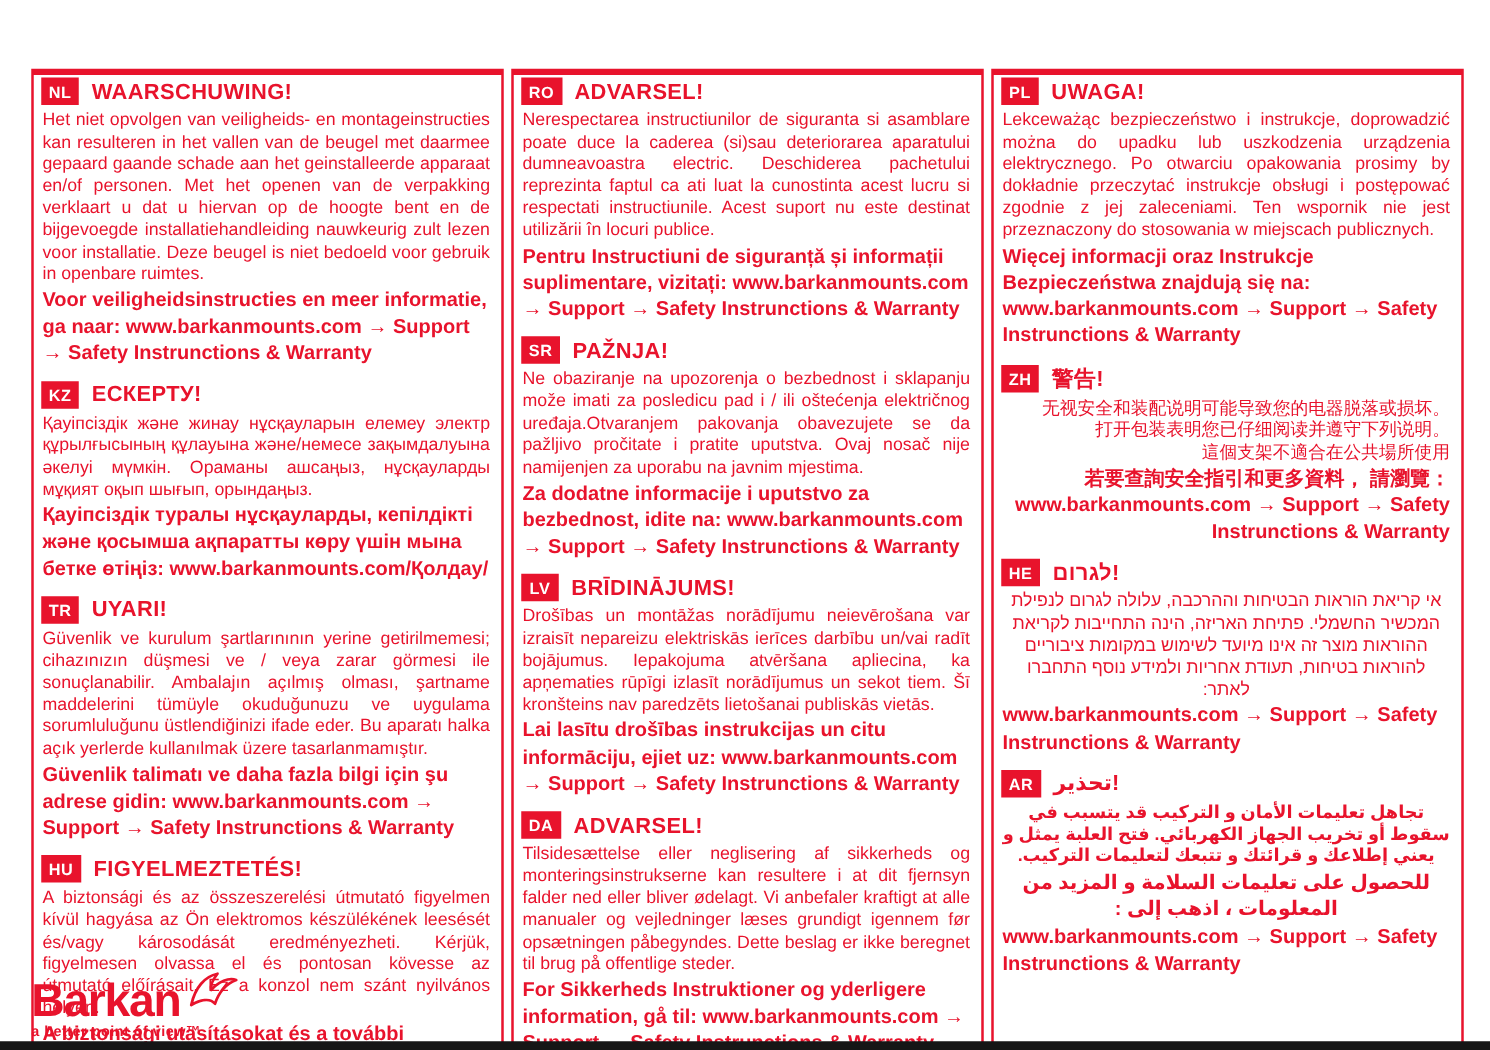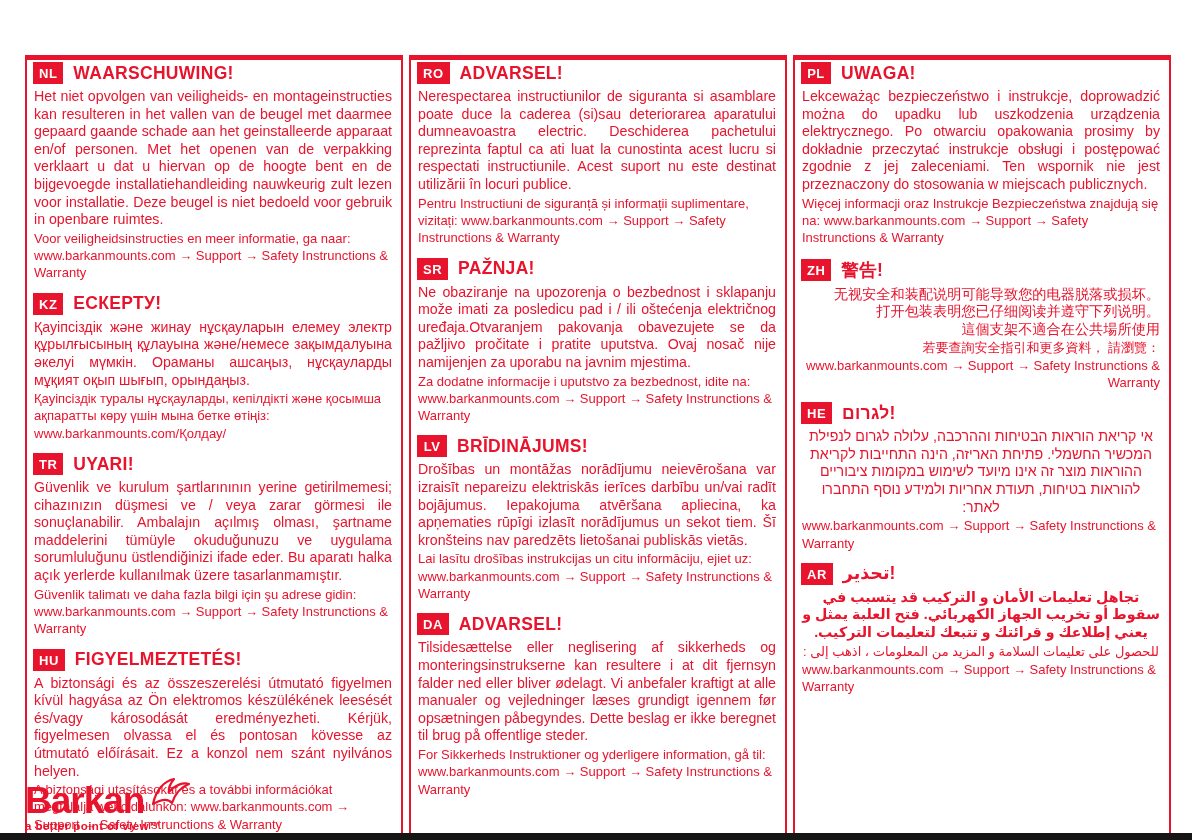--- a/index.html
+++ b/index.html
@@ -32,21 +32,21 @@
   }
   .sec-title{
     margin:0;color:var(--red);font-size:17.5px;font-weight:700;
     letter-spacing:.3px;white-space:nowrap;
   }
   .body{
     margin:1px 0 0;color:var(--red);font-size:14.2px;line-height:1.24;
     text-align:justify;
   }
   .link{
-    margin:1px 0 0;color:var(--red);font-size:13px;font-weight:400;
+    margin:1px 0 0;color:var(--red);font-size:16px;font-weight:700;
     line-height:1.33;text-align:left;
   }
   .rtl{direction:rtl;text-align:center;}
   .prelines{white-space:pre-line;text-align:right;}
   .footer-logo{position:absolute;left:25px;top:782px;}
   .logo-row{display:flex;align-items:flex-start;gap:6px;}
   .logo-word{
     color:var(--red);font-size:37px;font-weight:700;line-height:1;
     letter-spacing:-1px;
   }

